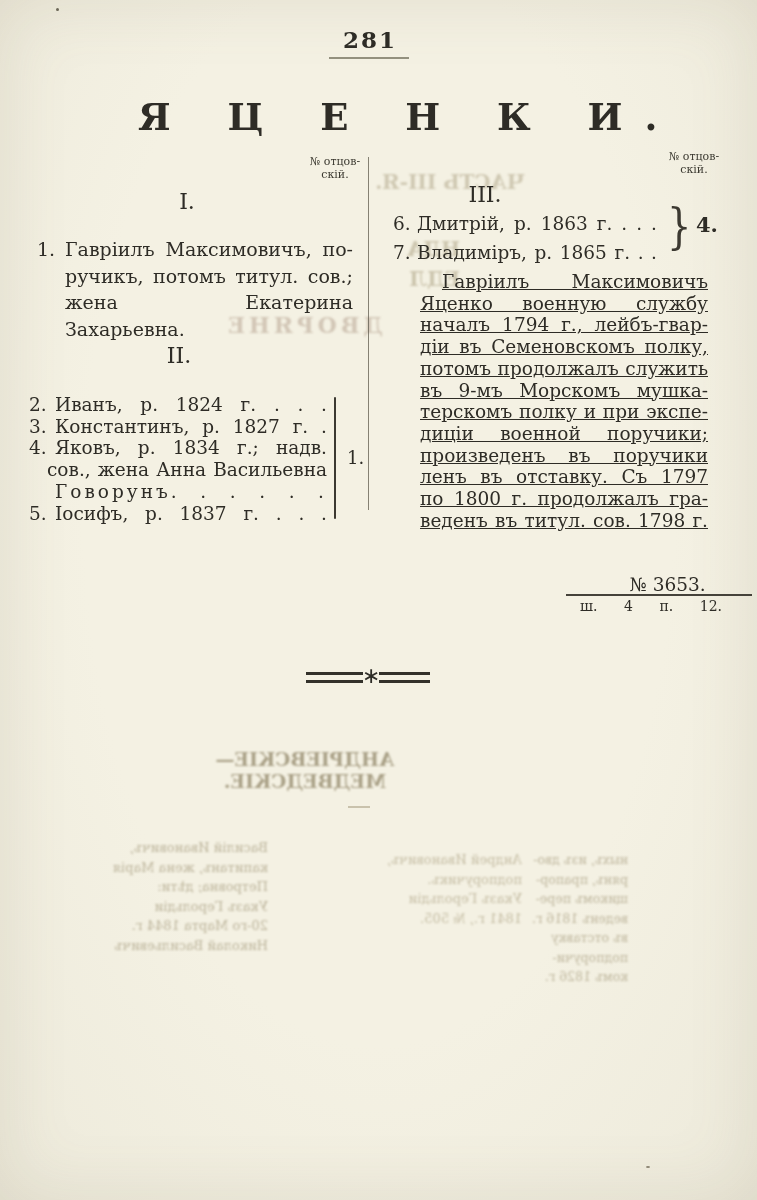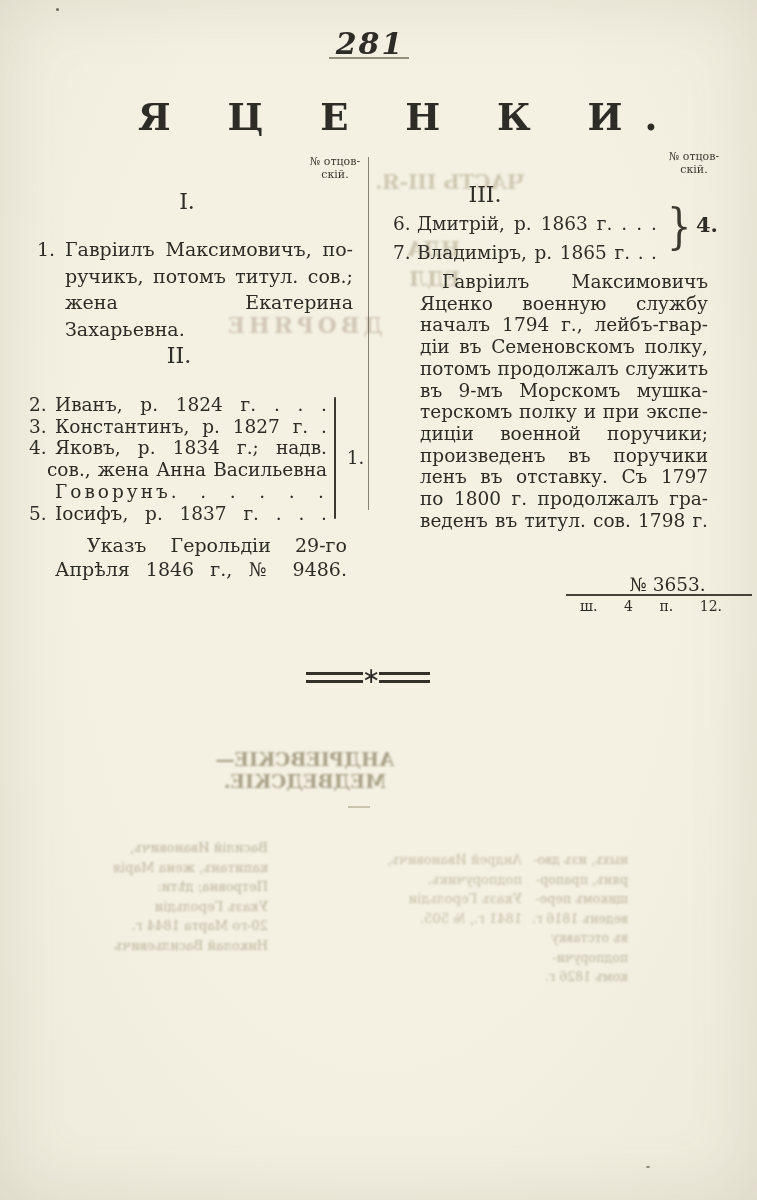--- a/index.html
+++ b/index.html
@@ -10,21 +10,21 @@
     box-shadow:inset 0 0 70px rgba(118,108,78,.14);
     font-family:"DejaVu Serif", serif;
     color:#2e2c26;
     overflow:hidden;
   }
   .abs{position:absolute;}
   .c{text-align:center;}
   .jl{text-align:justify;text-align-last:justify;}
   .rel{position:relative;}
   .inum{position:absolute;top:0;}
-  .pagenum{font-size:30px;font-weight:bold;letter-spacing:2px;font-style:italic;}
+  .pagenum{font-size:23px;font-weight:bold;letter-spacing:2px;}
   .rule{background:#93907e;}
   .title{font-size:37px;font-weight:bold;letter-spacing:22px;white-space:nowrap;}
   .nohdr{font-size:11px;line-height:13px;color:#3a382f;text-align:center;}
   .vrule{width:1px;background:rgba(90,86,72,.72);}
   .sechead{font-size:22px;}
   .entry1{font-size:19px;line-height:26.5px;}
   .items{font-size:18.5px;line-height:21.7px;}
   .ritems{font-size:18.5px;line-height:29px;}
   .para{font-size:18.5px;line-height:21.7px;}
   .decree{font-size:19px;line-height:24px;}
@@ -128,42 +128,38 @@
     <div class="jl ls">Говорунъ. . . . . .</div>
     <div class="rel jl">
       <span class="inum" style="left:-26px;">5.</span>
       <span>Іосифъ, р. 1837 г. . . .</span>
     </div>
   </div>
 
   <div class="abs lbrace" style="left:334px;top:397px;height:122px;"></div>
   <div class="abs bracelabel" style="left:347px;top:447px;">1.</div>
 
-  <div class="abs decree" style="left:55px;top:533px;width:292px;">
-    <div class="jl" style="padding-left:32px;">Указъ Герольдіи 29-го</div>
-    <div class="jl">Апрѣля 1846 г., № 9486.</div>
-  </div>
 
   <div class="abs c sechead" style="left:400px;top:182px;width:170px;">III.</div>
 
   <div class="abs ritems" style="left:417px;top:209px;width:240px;">
     <div class="rel jl">
       <span class="inum" style="left:-24px;">6.</span>
       <span>Дмитрій, р. 1863 г. . . .</span>
     </div>
     <div class="rel jl">
       <span class="inum" style="left:-24px;">7.</span>
       <span>Владиміръ, р. 1865 г. . .</span>
     </div>
   </div>
 
   <div class="abs rbrace" style="left:664px;top:202px;">}</div>
   <div class="abs bracelabel4" style="left:696px;top:212px;">4.</div>
 
-  <div class="abs para" style="left:420px;top:271px;width:288px;">
+  <div class="abs para" style="left:420px;top:271px;width:288px;text-decoration:underline;">
     <div class="jl" style="text-indent:22px;">Гавріилъ Максимовичъ</div>
     <div class="jl">Яценко военную службу</div>
     <div class="jl">началъ 1794 г., лейбъ-гвар-</div>
     <div class="jl">діи въ Семеновскомъ полку,</div>
     <div class="jl">потомъ продолжалъ служить</div>
     <div class="jl">въ 9-мъ Морскомъ мушка-</div>
     <div class="jl">терскомъ полку и при экспе-</div>
     <div class="jl">диціи военной поручики;</div>
     <div class="jl">произведенъ въ поручики</div>
     <div class="jl">ленъ въ отставку. Съ 1797</div>

